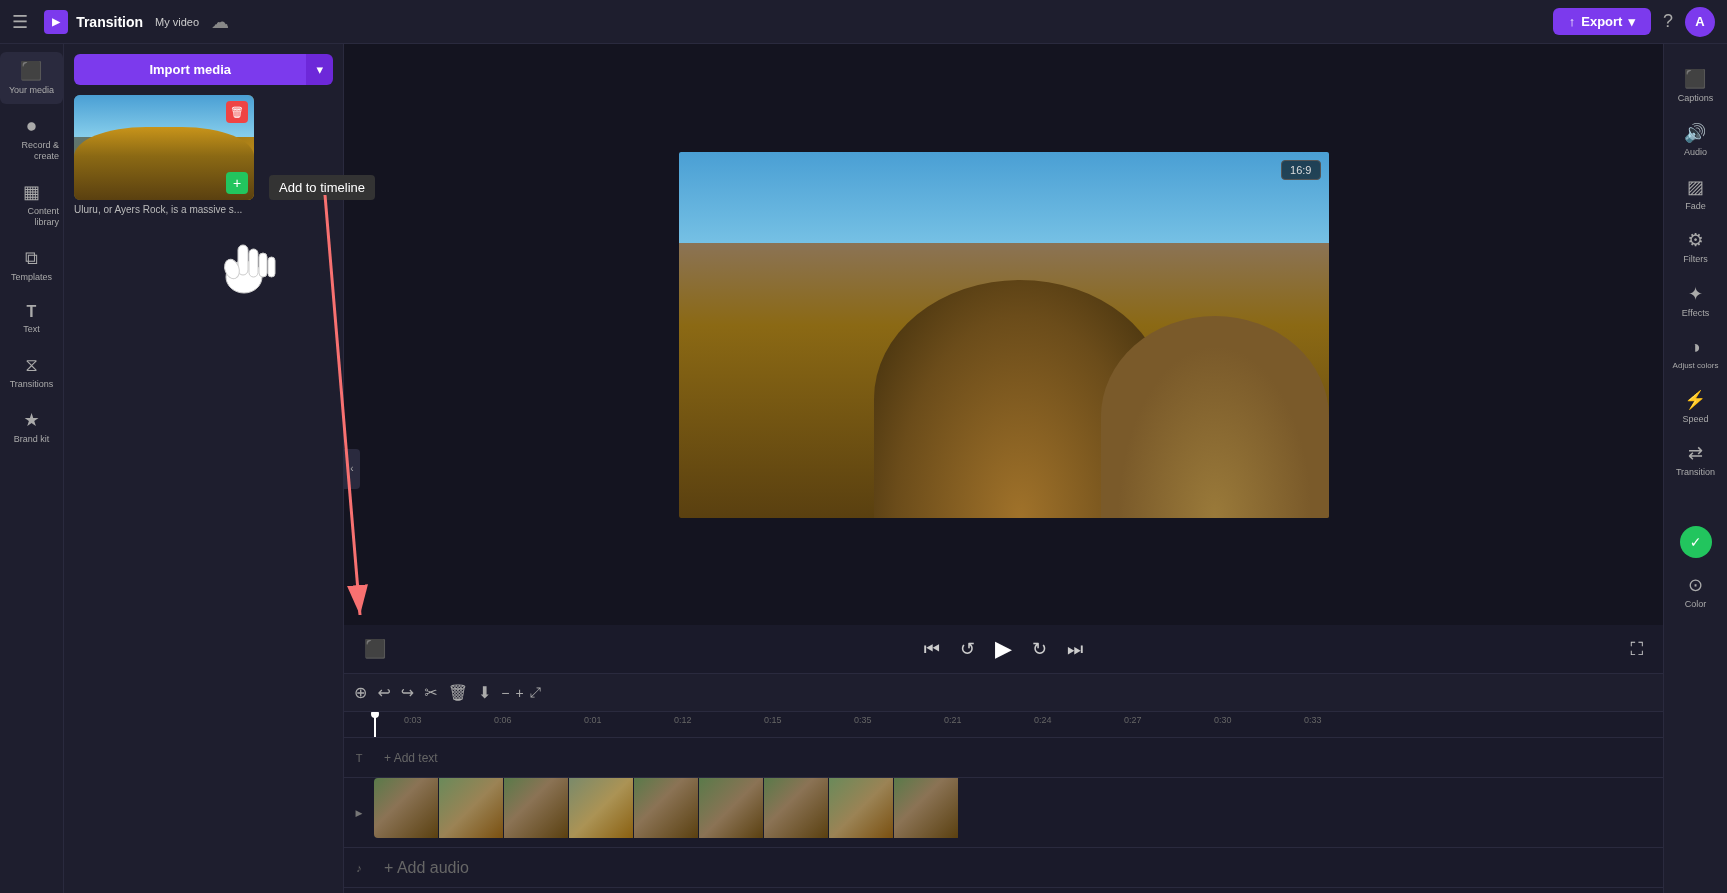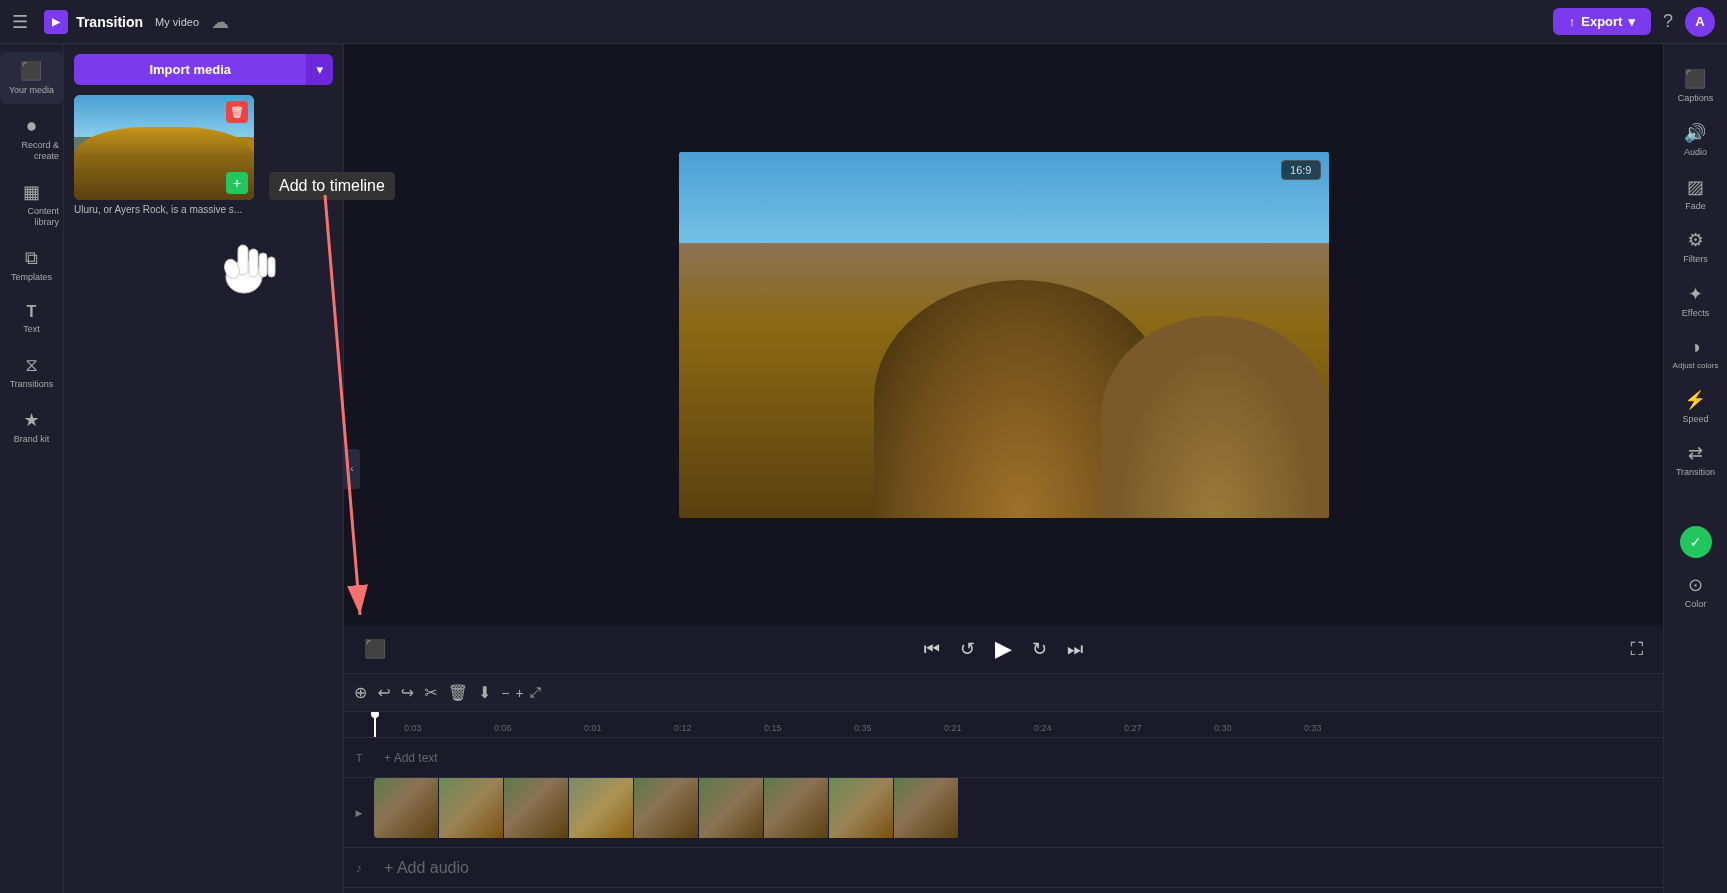--- a/index.html
+++ b/index.html
@@ -227,21 +227,21 @@
       color: #bbb;
       margin-top: 4px;
       width: 180px;
     }
 
     
     .add-tooltip {
       position: absolute;
       background: #333;
       color: #fff;
-      font-size: 16px;
+      font-size: 13px;
       padding: 5px 10px;
       border-radius: 4px;
       white-space: nowrap;
       left: 195px;
       bottom: 0px;
       z-index: 100;
     }
 
     
     .center-area {
@@ -395,21 +395,21 @@
       font-size: 14px;
       cursor: pointer;
     }
 
     
     .timeline-ruler {
       height: 26px;
       background: #1a1a2a;
       display: flex;
       align-items: flex-end;
-      padding-bottom: 4px;
+      padding-bottom: 12px;
       overflow: hidden;
       position: relative;
       border-bottom: 1px solid #2a2a3e;
     }
     .ruler-marks {
       display: flex;
       align-items: flex-end;
       width: 100%;
       padding-left: 30px;
       gap: 0;

